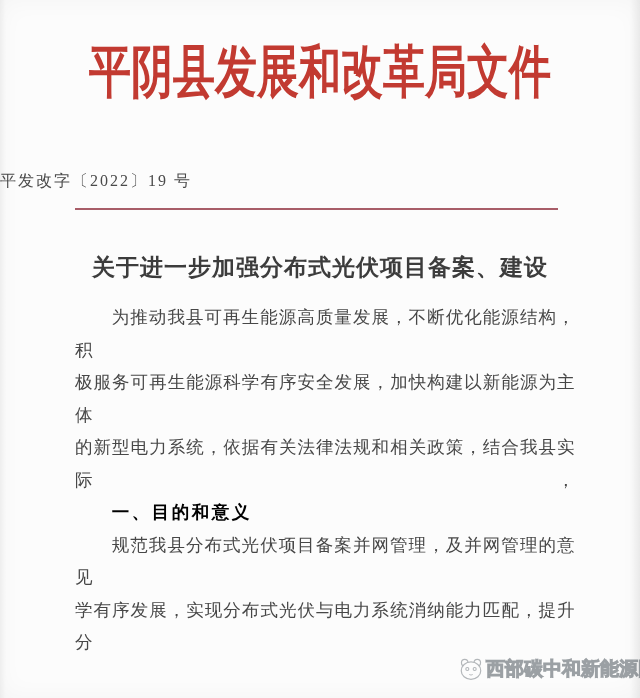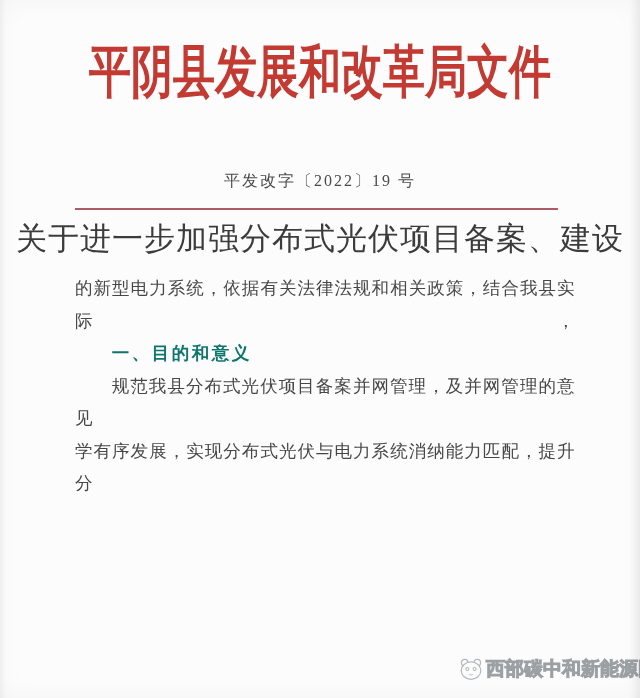--- a/index.html
+++ b/index.html
@@ -28,54 +28,53 @@
     font-size:42px;font-weight:bold;
     color:#c23a31;
     letter-spacing:0px;
     transform:scaleY(1.35);
     transform-origin:center;
     white-space:nowrap;
   }
   .doc-number{
     margin-top:66px;
     height:22px;line-height:22px;
-    text-align:center;
     font-size:16px;
     color:#4a4a4a;
     letter-spacing:2px;
   }
   .red-line{
     margin:16px auto 0 auto;
     margin-left:75px;
     width:483px;height:2px;
     background:#a85d68;
   }
   .title{
-    margin-top:12px;
+    margin-top:41px;
     text-align:center;
-    font-size:31px;font-weight:normal;
+    font-size:23px;font-weight:bold;
     color:#3c3c3c;
     line-height:33px;
     letter-spacing:1px;
   }
   .body{
     margin-top:17px;
     padding-left:75px;
     width:500px;
     font-size:17.5px;
     color:#474747;
     line-height:32.5px;
     letter-spacing:0.5px;
   }
   .line{white-space:normal;}
   .line.indent{text-indent:2.1em;}
   .line.justify{text-align:justify;text-align-last:justify;}
   .line.bold{
     font-family:"Liberation Sans","DejaVu Sans",sans-serif;
-    font-weight:bold;color:#0f766e;letter-spacing:2.5px;
+    font-weight:bold;color:#000000;letter-spacing:2.5px;
   }
   .watermark{
     position:absolute;
     left:458px;top:656px;
     display:flex;align-items:center;
     pointer-events:none;
   }
   .wm-icon{width:26px;height:26px;margin-right:2px;opacity:0.75;}
   .wm-text{
     font-family:"Liberation Sans","DejaVu Sans",sans-serif;
@@ -95,20 +94,22 @@
 
   <div class="doc-number">平发改字〔2022〕19 号</div>
 
   <div class="red-line" style="background: rgb(168, 93, 104);"></div>
 
   <div class="title">
     <div>关于进一步加强分布式光伏项目备案、建设</div>
   </div>
 
   <div class="body">
+      <div class="line indent justify">为推动我县可再生能源高质量发展，不断优化能源结构，积</div>
+      <div class="line justify">极服务可再生能源科学有序安全发展，加快构建以新能源为主体</div>
       <div class="line justify">的新型电力系统，依据有关法律法规和相关政策，结合我县实际，</div>
       <div class="line indent bold">一、目的和意义</div>
       <div class="line indent justify">规范我县分布式光伏项目备案并网管理，及并网管理的意见</div>
       <div class="line justify">学有序发展，实现分布式光伏与电力系统消纳能力匹配，提升分</div>
     </div>
 
   <div class="watermark">
     <svg class="wm-icon" viewBox="0 0 24 24" xmlns="http://www.w3.org/2000/svg">
       <circle cx="6.2" cy="6.2" r="3" fill="#fdfdfd" stroke="#9ba0a4" stroke-width="1.1"></circle>
       <circle cx="17.8" cy="6.2" r="3" fill="#fdfdfd" stroke="#9ba0a4" stroke-width="1.1"></circle>

